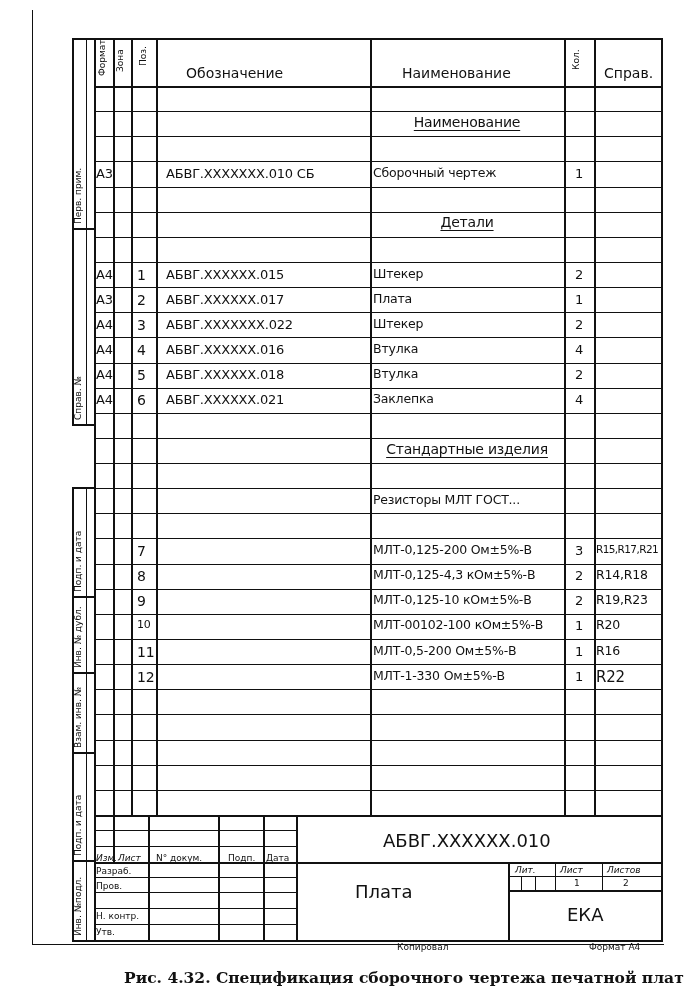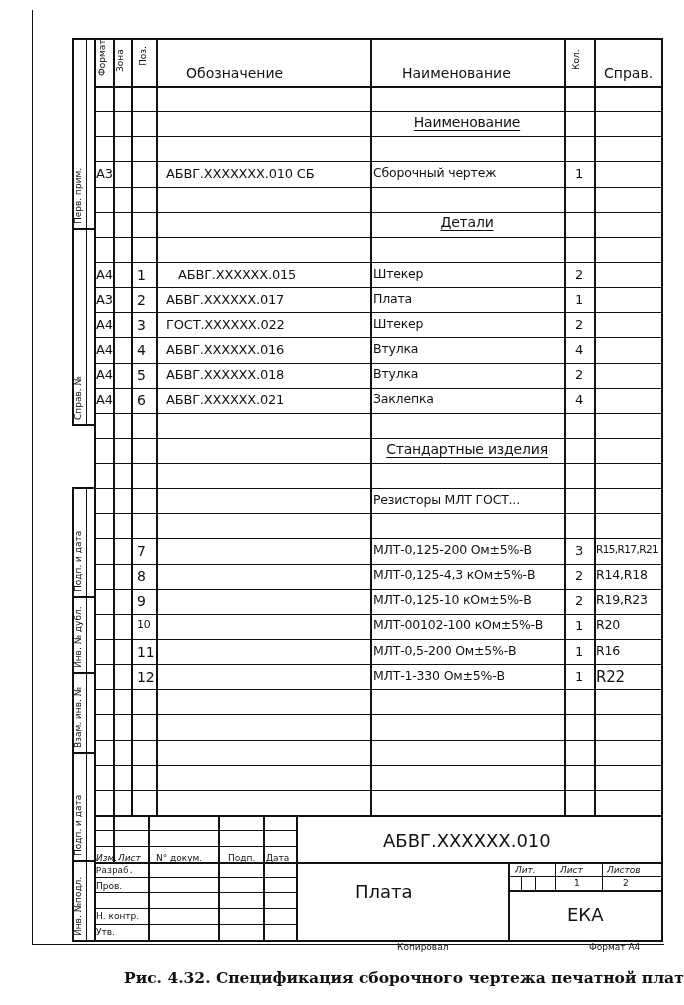--- a/index.html
+++ b/index.html
@@ -50,21 +50,21 @@
   <span class="t" style="left:383px; top:832px; font-size:18px;">АБВГ.XXXXXX.010</span>
   <span class="t" style="left:355px; top:883px; font-size:18px;">Плата</span>
   <span class="t" style="left:567px; top:906px; font-size:18px;">ЕКА</span>
 
   <span class="t small italic" style="left:96px; top:854px;">Изм.</span>
   <span class="t small italic" style="left:118px; top:854px;">Лист</span>
   <span class="t small" style="left:156px; top:854px;">N° докум.</span>
   <span class="t small" style="left:228px; top:854px;">Подп.</span>
   <span class="t small" style="left:266px; top:854px;">Дата</span>
 
-  <span class="t small" style="left:96px; top:867px;font-family:Liberation Mono, monospace;">Разраб.</span>
+  <span class="t small" style="left:96px; top:867px;">Разраб.</span>
   <span class="t small" style="left:96px; top:882px;">Пров.</span>
   <span class="t small" style="left:96px; top:912px;">Н. контр.</span>
   <span class="t small" style="left:96px; top:928px;">Утв.</span>
 
   <span class="t small italic" style="left:515px; top:866px;">Лит.</span>
   <span class="t small italic" style="left:560px; top:866px;">Лист</span>
   <span class="t small italic" style="left:607px; top:866px;">Листов</span>
   <span class="t small" style="left:574px; top:879px;">1</span>
   <span class="t small" style="left:623px; top:879px;">2</span>
 
@@ -90,33 +90,33 @@
 <span class="t cond" style="left: 166px; top: 167px;">АБВГ.XXXXXXX.010 СБ</span>
 <span class="t cond" style="left: 373px; top: 167px;;font-size:12.5px">Сборочный чертеж</span>
 <span class="t cond" style="left: 575px; top: 167px;">1</span>
 <div class="ln-h" style="left: 94px; top: 212px; width: 568px;"></div>
 <div class="ln-h" style="left: 94px; top: 237px; width: 568px;"></div>
 <span class="t cond ul" style="left: 467px; top: 215px; font-size: 14px; transform: translateX(-50%);">Детали</span>
 <div class="ln-h" style="left: 94px; top: 262px; width: 568px;"></div>
 <div class="ln-h" style="left: 94px; top: 287px; width: 568px;"></div>
 <span class="t cond" style="left: 96px; top: 268px;">А4</span>
 <span class="t cond" style="left: 137px; top: 268px;;font-size:14px">1</span>
-<span class="t cond" style="left: 166px; top: 268px; margin-left: 12px;">АБВГ.XXXXXX.015</span>
+<span class="t cond" style="left: 166px; top: 268px;">АБВГ.XXXXXX.015</span>
 <span class="t cond" style="left: 373px; top: 268px;;font-size:12.5px">Штекер</span>
 <span class="t cond" style="left: 575px; top: 268px;">2</span>
 <div class="ln-h" style="left: 94px; top: 312px; width: 568px;"></div>
 <span class="t cond" style="left: 96px; top: 293px;">А3</span>
 <span class="t cond" style="left: 137px; top: 293px;;font-size:14px">2</span>
 <span class="t cond" style="left: 166px; top: 293px;">АБВГ.XXXXXX.017</span>
 <span class="t cond" style="left: 373px; top: 293px;;font-size:12.5px">Плата</span>
 <span class="t cond" style="left: 575px; top: 293px;">1</span>
 <div class="ln-h" style="left: 94px; top: 337px; width: 568px;"></div>
 <span class="t cond" style="left: 96px; top: 318px;">А4</span>
 <span class="t cond" style="left: 137px; top: 318px;;font-size:14px">3</span>
-<span class="t cond" style="left: 166px; top: 318px;">ГОСТ.XXXXXX.022</span>
+<span class="t cond" style="left: 166px; top: 318px;">АБВГ.XXXXXXX.022</span>
 <span class="t cond" style="left: 373px; top: 318px;;font-size:12.5px">Штекер</span>
 <span class="t cond" style="left: 575px; top: 318px;">2</span>
 <div class="ln-h" style="left: 94px; top: 363px; width: 568px;"></div>
 <span class="t cond" style="left: 96px; top: 343px;">А4</span>
 <span class="t cond" style="left: 137px; top: 343px;;font-size:14px">4</span>
 <span class="t cond" style="left: 166px; top: 343px;">АБВГ.XXXXXX.016</span>
 <span class="t cond" style="left: 373px; top: 343px;;font-size:12.5px">Втулка</span>
 <span class="t cond" style="left: 575px; top: 343px;">4</span>
 <div class="ln-h" style="left: 94px; top: 388px; width: 568px;"></div>
 <span class="t cond" style="left: 96px; top: 368px;">А4</span>

